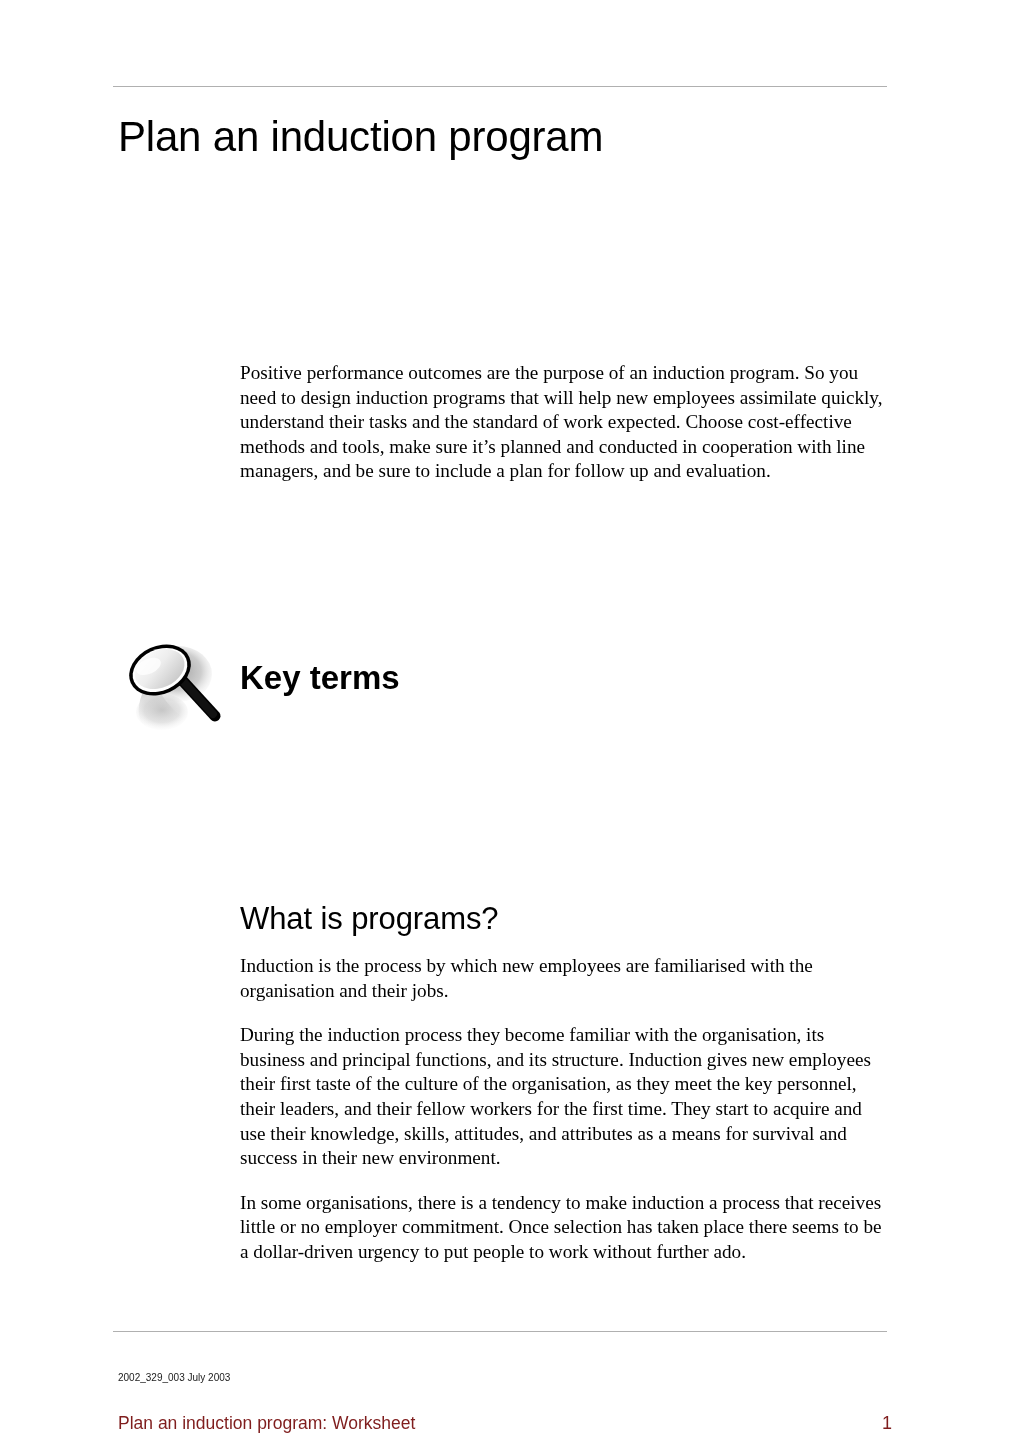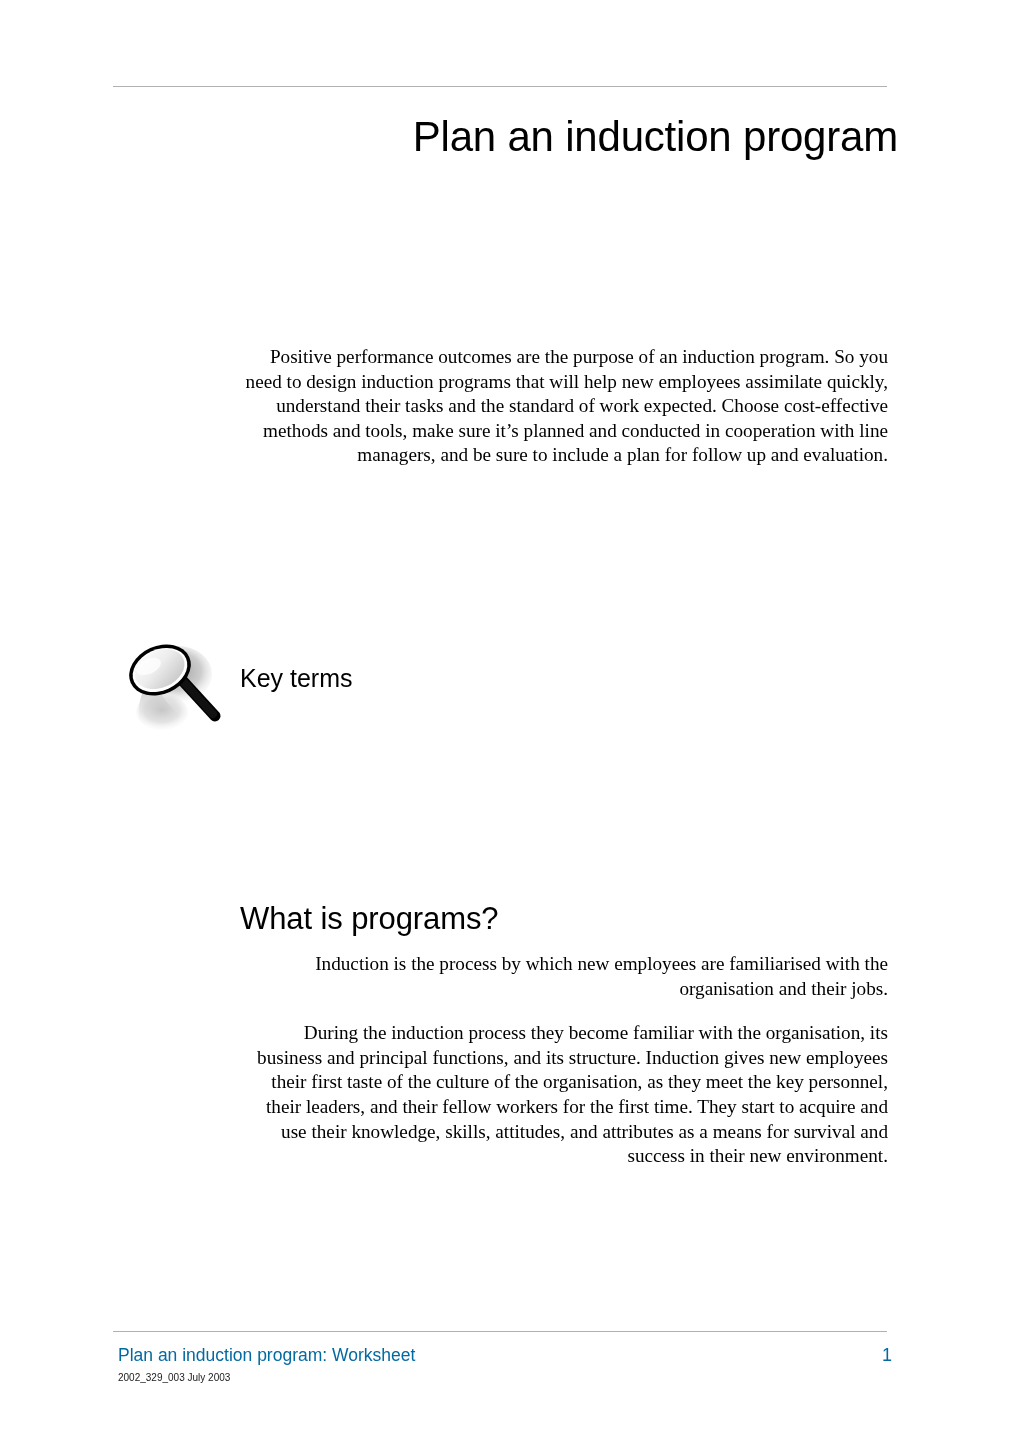--- a/index.html
+++ b/index.html
@@ -37,21 +37,20 @@
     left: 118px;
     top: 111px;
     width: 780px;
     font-family: "Liberation Sans", sans-serif;
     font-weight: 400;
     font-size: 42px;
     line-height: 52px;
     letter-spacing: -0.2px;
     color: #000;
     white-space: nowrap;
-    text-align: right;
   }
 
   
   .content {
     position: absolute;
     left: 240px;
     top: 345px;
     width: 648px;
   }
 
@@ -62,23 +61,23 @@
     line-height: 38px;
     margin: 0 0 14px 0;
     letter-spacing: -0.1px;
     color: #000;
   }
 
   p.body-text {
     font-family: "Liberation Serif", serif;
     font-size: 19.2px;
     line-height: 24.6px;
-    margin: 0 0 20px 0;
-    color: #000;
-    text-align: right;
+    margin: 16px 0 20px 0;
+    color: #000;
+    text-align: left;
   }
   p.body-text.last { margin-bottom: 0; }
 
   .keyterms-row {
     position: absolute;
     left: 118px;
     top: 638px;
     width: 500px;
     height: 100px;
   }
@@ -89,22 +88,22 @@
     top: 0px;
     width: 105px;
     height: 96px;
   }
 
   .keyterms-label {
     position: absolute;
     left: 122px;
     top: 25px;
     font-family: "Liberation Sans", sans-serif;
-    font-weight: 400;
-    font-size: 25px;
+    font-weight: 700;
+    font-size: 33px;
     line-height: 30px;
     color: #000;
     white-space: nowrap;
   }
 
   
   .term-block {
     position: absolute;
     left: 240px;
     top: 766px;
@@ -139,26 +138,26 @@
     position: absolute;
     left: 113px;
     top: 1331px;
     width: 774px;
     height: 1px;
     background: #b0b0b0;
   }
   .footer-main {
     position: absolute;
     left: 118px;
-    top: 1344px;
+    top: 1412px;
     width: 774px;
     font-family: "Liberation Sans", sans-serif;
     font-size: 17.5px;
     line-height: 22px;
-    color: #0369a1;
+    color: #7f1d1d;
     display: flex;
     justify-content: space-between;
     align-items: baseline;
   }
   .footer-left { white-space: nowrap; }
   .footer-page { white-space: nowrap; font-size: 18px; }
   .footer-code {
     position: absolute;
     left: 118px;
     top: 1370px;
@@ -218,20 +217,21 @@
       </svg>
     </div>
     <div class="keyterms-label">Key terms</div>
   </div>
 
 
   <div class="section-two">
     <h2 class="section-heading">What is programs?</h2>
     <p class="body-text">Induction is the process by which new employees are familiarised with the organisation and their jobs.</p>
     <p class="body-text">During the induction process they become familiar with the organisation, its business and principal functions, and its structure. Induction gives new employees their first taste of the culture of the organisation, as they meet the key personnel, their leaders, and their fellow workers for the first time. They start to acquire and use their knowledge, skills, attitudes, and attributes as a means for survival and success in their new environment.</p>
+    <p class="body-text last">In some organisations, there is a tendency to make induction a process that receives little or no employer commitment. Once selection has taken place there seems to be a dollar-driven urgency to put people to work without further ado.</p>
   </div>
 
   <div class="footer-rule"></div>
   <div class="footer-main">
     <span class="footer-left">Plan an induction program: Worksheet</span>
     <span class="footer-page">1</span>
   </div>
   <div class="footer-code">2002_329_003 July 2003</div>
 
 </div>

